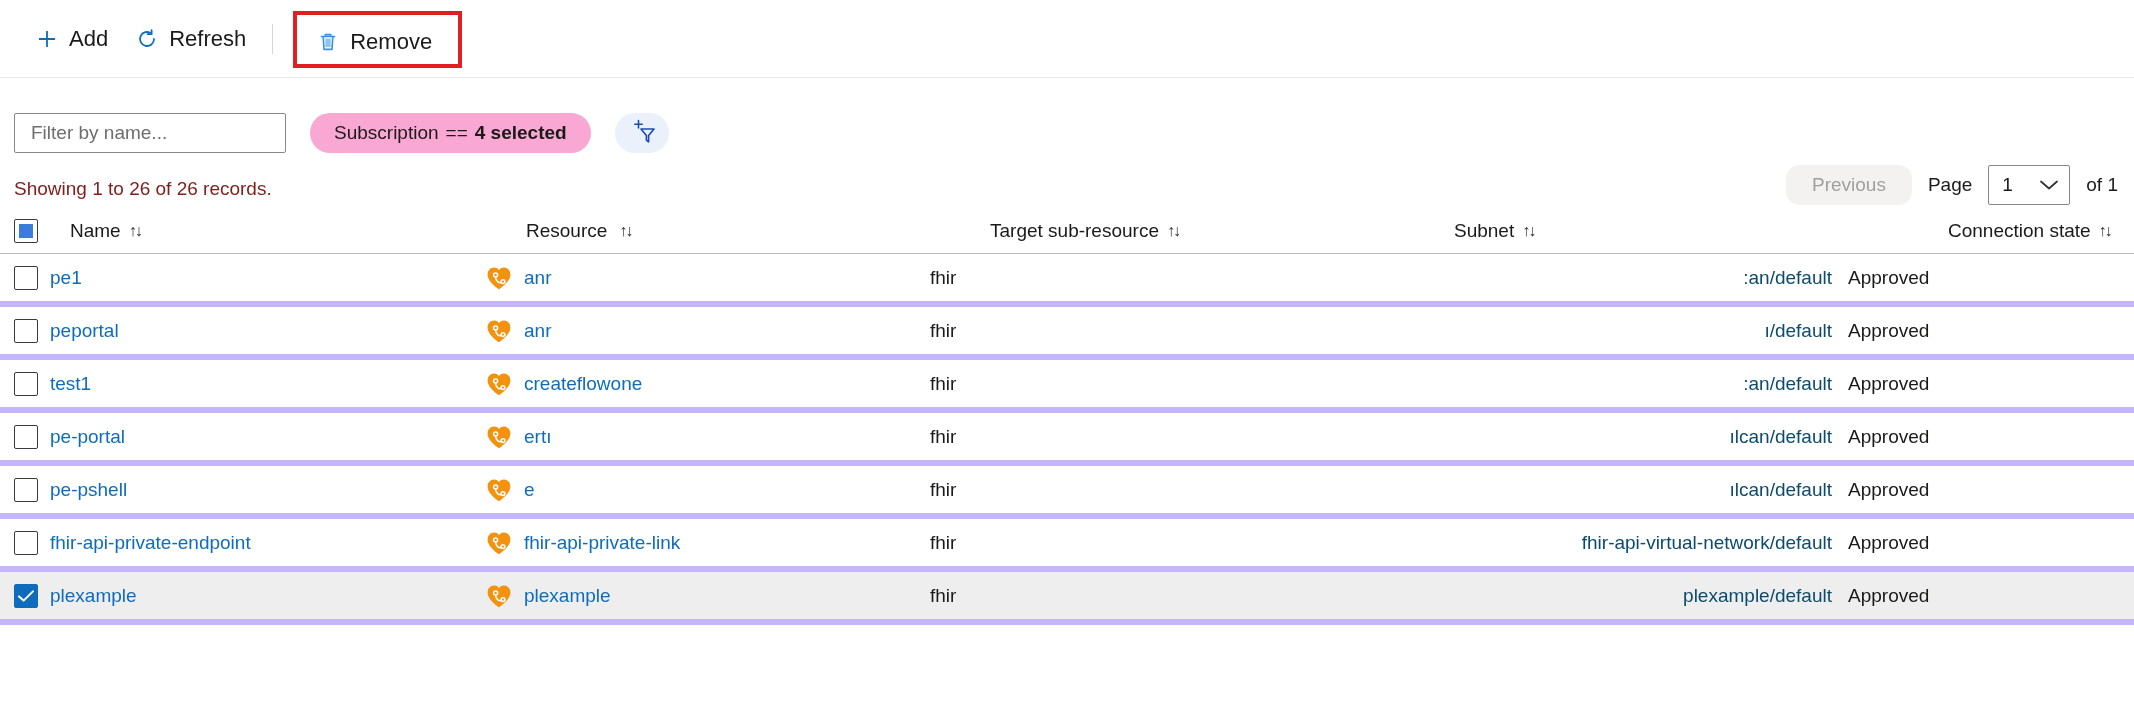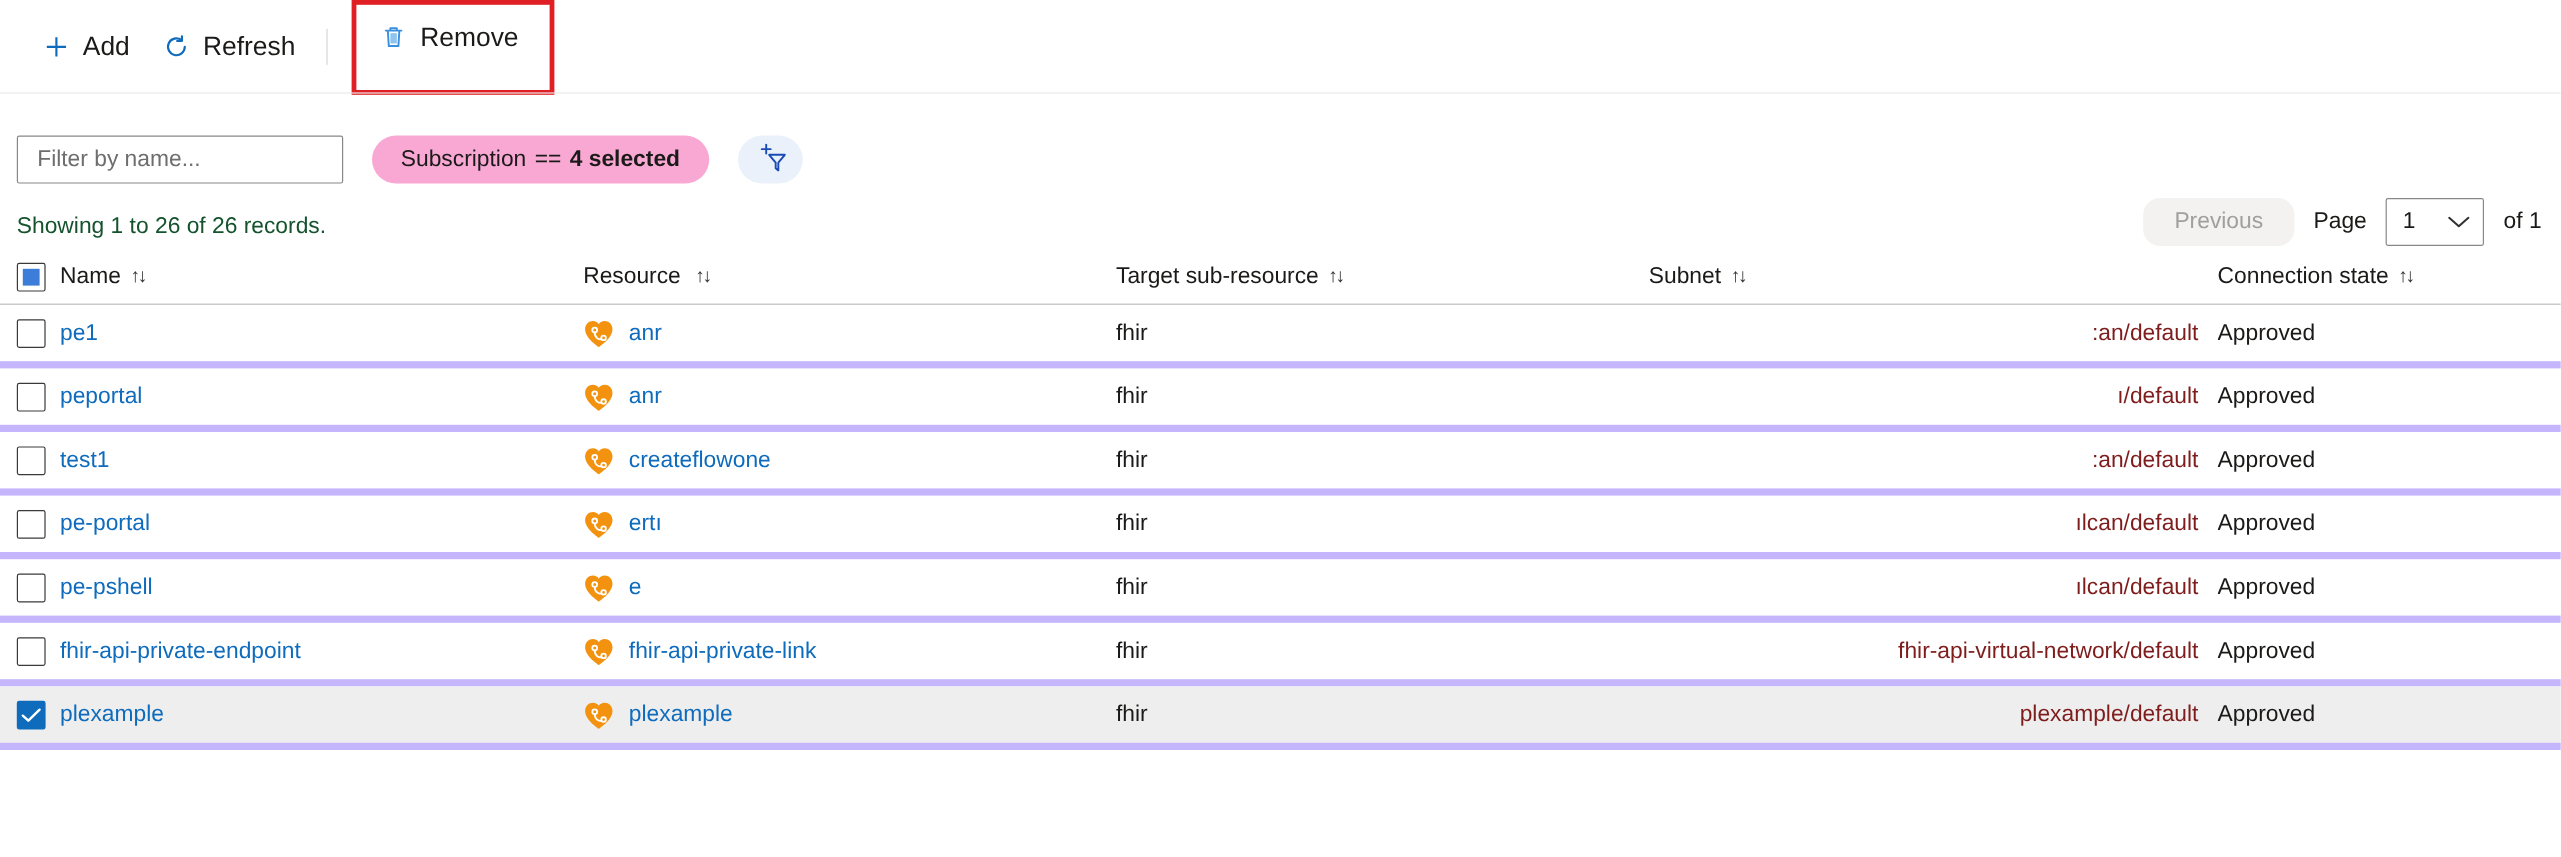--- a/index.html
+++ b/index.html
@@ -25,21 +25,21 @@
     font-size: 22px; color: #1b1a19; cursor: pointer;
     background: transparent; border: none; white-space: nowrap;
   }
   .cmd .glyph { display: inline-flex; align-items: center; justify-content: center; width: 22px; height: 22px; }
   .cmd-sep {
     width: 1px; height: 30px; background: #d6d6d6; margin: 0 12px;
   }
   .cmd-wrap-highlight {
     position: relative;
     border: 4px solid #e01f25;
-    padding: 5px 12px 22px 6px;
+    padding: 5px 12px 0 6px;
     margin-left: 8px;
     background: #ffffff;
   }
   .toolbar-divider {
     position: absolute; left: 0; top: 77px; width: 2134px; height: 1px; background: #e9e9e9;
   }
 
   
   .filterbar {
     position: absolute; left: 0; top: 110px; width: 2134px; height: 46px;
@@ -63,21 +63,21 @@
   .pill .op { margin-left: 7px; }
   .addfilter {
     display: flex; align-items: center; justify-content: center;
     width: 54px; height: 40px; background: #eaf1fb; border-radius: 20px;
     cursor: pointer;
   }
 
   
   .records {
     position: absolute; left: 14px; top: 178px;
-    font-size: 19px; color: #14532d; white-space: nowrap;
+    font-size: 19px; color: #7f1d1d; white-space: nowrap;
   }
   .pager {
     position: absolute; right: 16px; top: 165px;
     display: flex; align-items: center; gap: 16px;
   }
   .btn-prev {
     height: 40px; padding: 0 26px; border: none; background: #f3f2f1;
     color: #a19f9d; font-size: 19px; font-family: "Liberation Sans", sans-serif;
     cursor: default; border-radius: 14px;
   }
@@ -93,20 +93,21 @@
     display: flex;
   }
   .pager-of { font-size: 19px; color: #1b1a19; }
 
   
   .table { position: absolute; left: 0; top: 208px; width: 2134px; }
   .thead {
     display: flex; align-items: center; height: 46px;
     border-bottom: 1px solid #bdbdbd;
     padding-left: 14px;
+    gap: 20px;
   }
   .th {
     display: flex; align-items: center; gap: 8px;
     font-size: 19px; font-weight: 400; color: #1b1a19; cursor: pointer; white-space: nowrap;
   }
   .sort-arrows { font-size: 16px; color: #323130; letter-spacing: -2px; }
 
   .col-check { width: 36px; flex: 0 0 36px; display: flex; align-items: center; }
   .col-name  { width: 436px; flex: 0 0 436px; }
   .col-res   { width: 444px; flex: 0 0 444px; display: flex; align-items: center; gap: 12px; }
@@ -115,21 +116,21 @@
   .col-state { width: 280px; flex: 0 0 280px; }
 
   .trow {
     display: flex; align-items: center; height: 53px;
     border-bottom: 6px solid #c4b5fd;
     padding-left: 14px;
   }
   .trow.selected { background: #efeeee; }
   .cell { font-size: 19px; color: #1b1a19; white-space: nowrap; overflow: hidden; }
   .link { color: #0f6cbd; cursor: pointer; }
-  .subnet-link { color: #7f1d1d; cursor: pointer; }
+  .subnet-link { color: #0c4a6e; cursor: pointer; }
 
   
   .cb {
     width: 24px; height: 24px; border: 1px solid #3b3a39; border-radius: 2px;
     background: #fff; cursor: pointer; display: flex; align-items: center; justify-content: center;
     flex: 0 0 24px;
   }
   .cb.checked { background: #0f6cbd; border-color: #0f6cbd; }
   .cb.indeterminate { border-color: #3b3a39; }
   .cb .inner-sq { width: 14px; height: 14px; background: #3b7dd8; }

